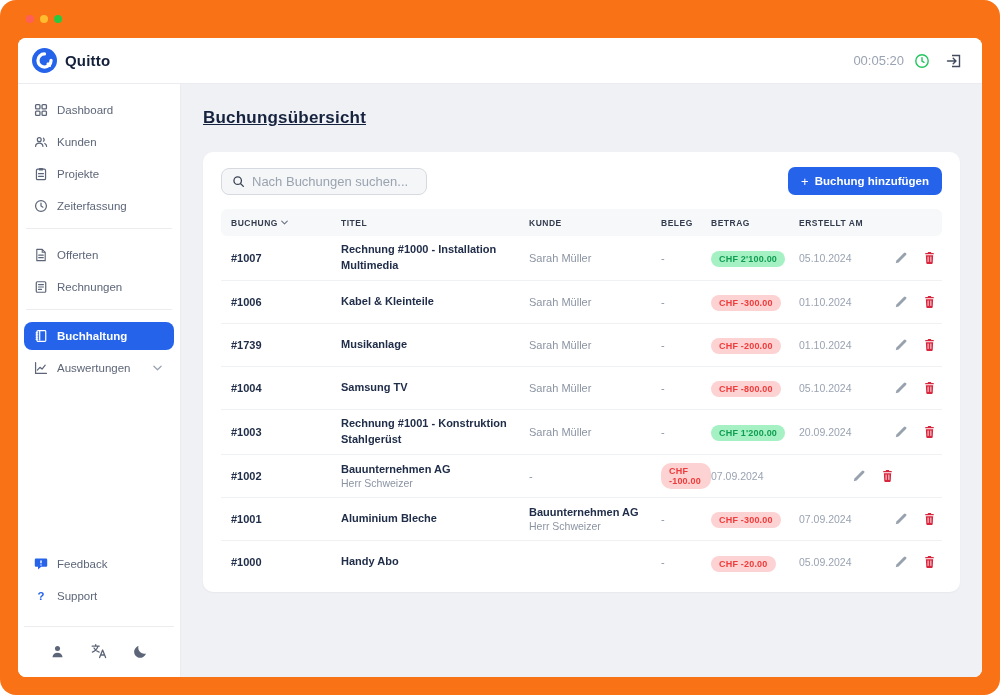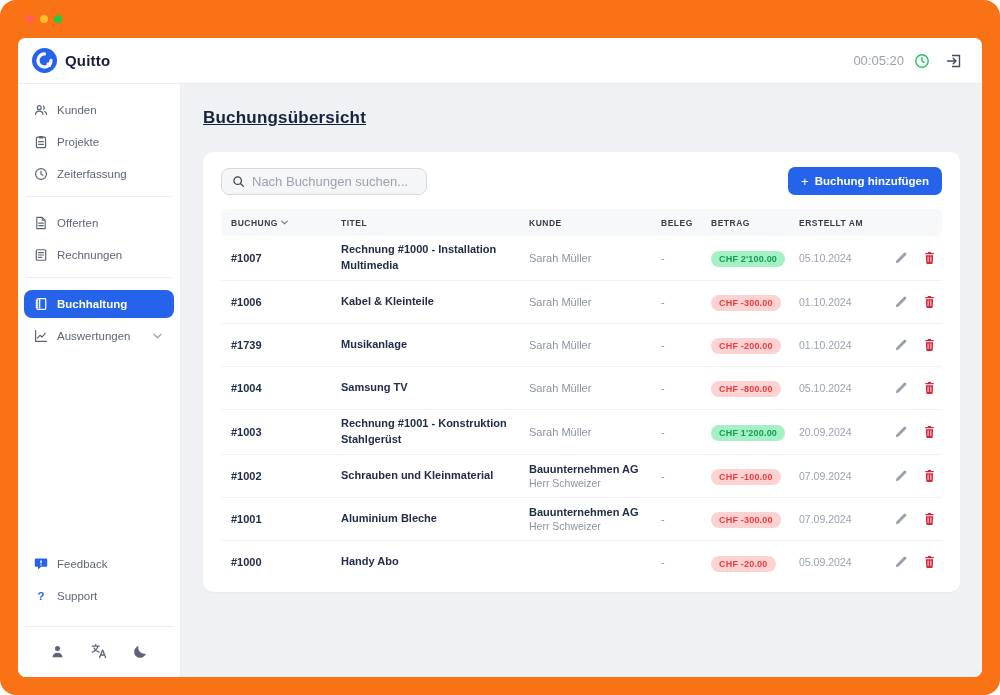--- a/index.html
+++ b/index.html
@@ -93,20 +93,31 @@
               <path d="M1.5 8h8.2M7.2 5.2 10 8l-2.8 2.8" stroke-linecap="round" stroke-linejoin="round"></path>
             </svg>
         </span>
       </div>
     </div>
     <div class="body">
       <aside class="sidebar">
         <nav id="sidebar-nav">
             <div class="s-item">
               <span class="icon">
+                <svg width="14" height="14" viewBox="0 0 16 16" fill="none" stroke="currentColor" stroke-width="1.5">
+                  <rect x="1.8" y="1.8" width="5" height="5" rx="1"></rect>
+                  <rect x="9.2" y="1.8" width="5" height="5" rx="1"></rect>
+                  <rect x="1.8" y="9.2" width="5" height="5" rx="1"></rect>
+                  <rect x="9.2" y="9.2" width="5" height="5" rx="1"></rect>
+                </svg>
+              </span>
+              <span>Dashboard</span>
+            </div>
+            <div class="s-item">
+              <span class="icon">
                 <svg width="14" height="14" viewBox="0 0 16 16" fill="none" stroke="currentColor" stroke-width="1.4">
                   <circle cx="6" cy="5.3" r="2.2"></circle>
                   <path d="M1.8 13c.2-2.3 2-3.6 4.2-3.6s4 1.3 4.2 3.6" stroke-linecap="round"></path>
                   <path d="M10.8 3.6a2.2 2.2 0 0 1 0 3.5M12.3 9.7c1.3.6 2 1.7 2.1 3.3" stroke-linecap="round"></path>
                 </svg>
               </span>
               <span>Kunden</span>
             </div>
             <div class="s-item">
               <span class="icon">
@@ -374,21 +385,20 @@
                       <svg width="13" height="14" viewBox="0 0 16 17">
                         <path fill="#d7263d" d="M6.3 1h3.4l.6 1.2h2.9v1.7H2.8V2.2h2.9z"></path>
                         <path fill="#d7263d" d="M3.5 5h9l-.55 9.6a1.4 1.4 0 0 1-1.4 1.3H5.45a1.4 1.4 0 0 1-1.4-1.3z"></path>
                         <path d="M6.3 7.2v5.6M9.7 7.2v5.6" stroke="#fff" stroke-width="1.1" stroke-linecap="round"></path>
                       </svg>
                     </span></button>
                 </div>
               </div>
               <div class="trow grid">
                 <div class="cell-id">#1002</div>
-                <div class="cell-title">Schrauben und Kleinmaterial</div>
                 <div>
                   <div class="kunde-primary">Bauunternehmen AG</div>
                   <div class="kunde-sub">Herr Schweizer</div>
                 </div>
                 <div class="cell-beleg">-</div>
                 <div><span class="badge negative">CHF -100.00</span></div>
                 <div class="cell-date">07.09.2024</div>
                 <div class="actions">
                   <button class="icon-btn"><span class="icon">
                       <svg width="14" height="14" viewBox="0 0 16 16" fill="#98a1ae">

